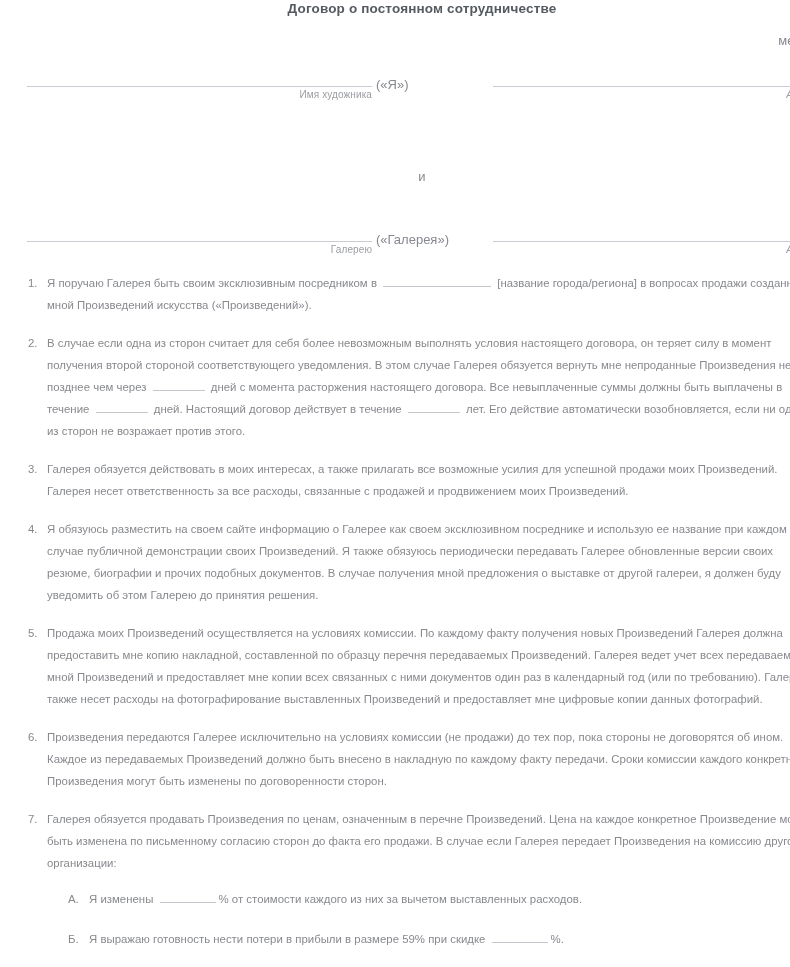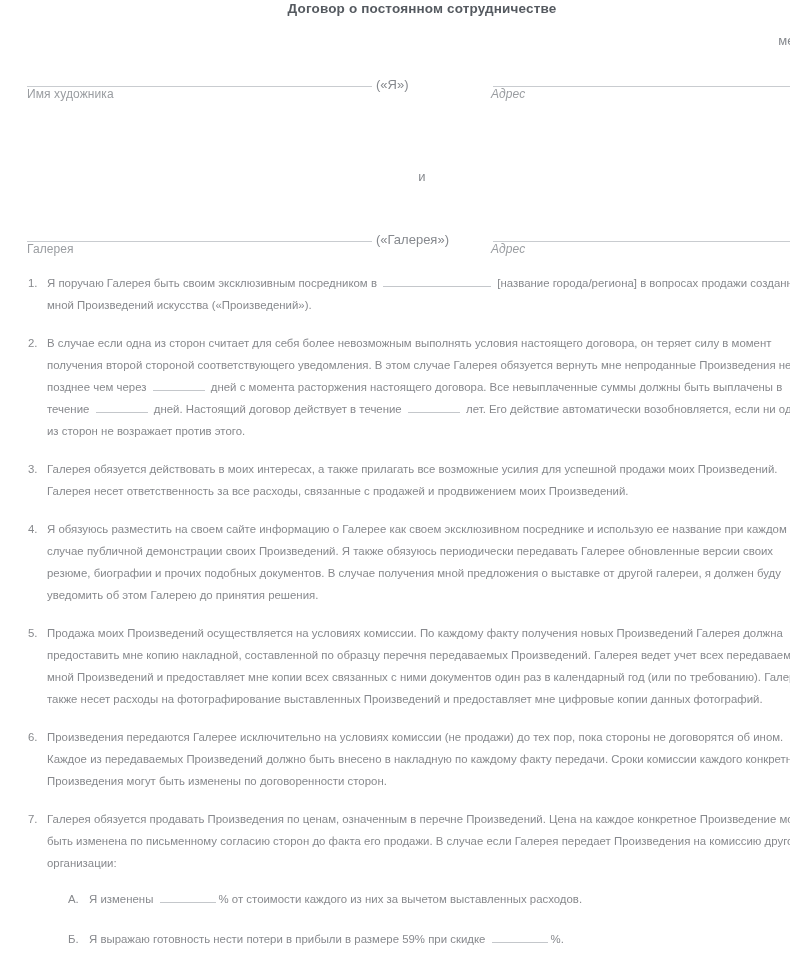--- a/index.html
+++ b/index.html
@@ -77,23 +77,23 @@
     top: 7px;
     font-size: 13px;
     color: #86898e;
     line-height: 16px;
     white-space: nowrap;
   }
 
   .caption {
     position: absolute;
     top: 19px;
-    font-size: 12px;
+    font-size: 10px;
     color: #9a9da1;
-    text-align: left;
+    text-align: right;
     line-height: 11px;
     letter-spacing: 0.1px;
   }
   .caption.left  { left: 0px;   width: 345px; }
   .caption.right { left: 464px; width: 324px; font-style: italic; }
 
   
   .clauses {
     position: absolute;
     left: 0;
@@ -174,21 +174,21 @@
     <div class="caption left">Имя художника</div>
     <div class="caption right">Адрес</div>
   </div>
 
   <div class="and-word">и</div>
 
   <div class="party-row gallery">
     <div class="rule left"></div>
     <div class="party-tag">(«Галерея»)</div>
     <div class="rule right"></div>
-    <div class="caption left">Галерея</div>
+    <div class="caption left">Галерею</div>
     <div class="caption right">Адрес</div>
   </div>
 
   <div class="clauses" id="clauses-root">
       <div class="clause"><span class="num">1.</span><span><span>Я поручаю Галерея быть своим эксклюзивным посредником в </span><span class="blank w-lg"></span><span> [название города/региона] в вопросах продажи созданных мной Произведений искусства («Произведений»).</span></span></div>
       <div class="clause"><span class="num">2.</span><span><span>В случае если одна из сторон считает для себя более невозможным выполнять условия настоящего договора, он теряет силу в момент получения второй стороной соответствующего уведомления. В этом случае Галерея обязуется вернуть мне непроданные Произведения не позднее чем через </span><span class="blank w-sm"></span><span> дней с момента расторжения настоящего договора. Все невыплаченные суммы должны быть выплачены в течение </span><span class="blank w-sm"></span><span> дней. Настоящий договор действует в течение </span><span class="blank w-sm"></span><span> лет. Его действие автоматически возобновляется, если ни одна из сторон не возражает против этого.</span></span></div>
       <div class="clause"><span class="num">3.</span><span><span>Галерея обязуется действовать в моих интересах, а также прилагать все возможные усилия для успешной продажи моих Произведений. Галерея несет ответственность за все расходы, связанные с продажей и продвижением моих Произведений.</span></span></div>
       <div class="clause"><span class="num">4.</span><span><span>Я обязуюсь разместить на своем сайте информацию о Галерее как своем эксклюзивном посреднике и использую ее название при каждом случае публичной демонстрации своих Произведений. Я также обязуюсь периодически передавать Галерее обновленные версии своих резюме, биографии и прочих подобных документов. В случае получения мной предложения о выставке от другой галереи, я должен буду уведомить об этом Галерею до принятия решения.</span></span></div>
       <div class="clause"><span class="num">5.</span><span><span>Продажа моих Произведений осуществляется на условиях комиссии. По каждому факту получения новых Произведений Галерея должна предоставить мне копию накладной, составленной по образцу перечня передаваемых Произведений. Галерея ведет учет всех передаваемых мной Произведений и предоставляет мне копии всех связанных с ними документов один раз в календарный год (или по требованию). Галерея также несет расходы на фотографирование выставленных Произведений и предоставляет мне цифровые копии данных фотографий.</span></span></div>
       <div class="clause"><span class="num">6.</span><span><span>Произведения передаются Галерее исключительно на условиях комиссии (не продажи) до тех пор, пока стороны не договорятся об ином. Каждое из передаваемых Произведений должно быть внесено в накладную по каждому факту передачи. Сроки комиссии каждого конкретного Произведения могут быть изменены по договоренности сторон.</span></span></div>

